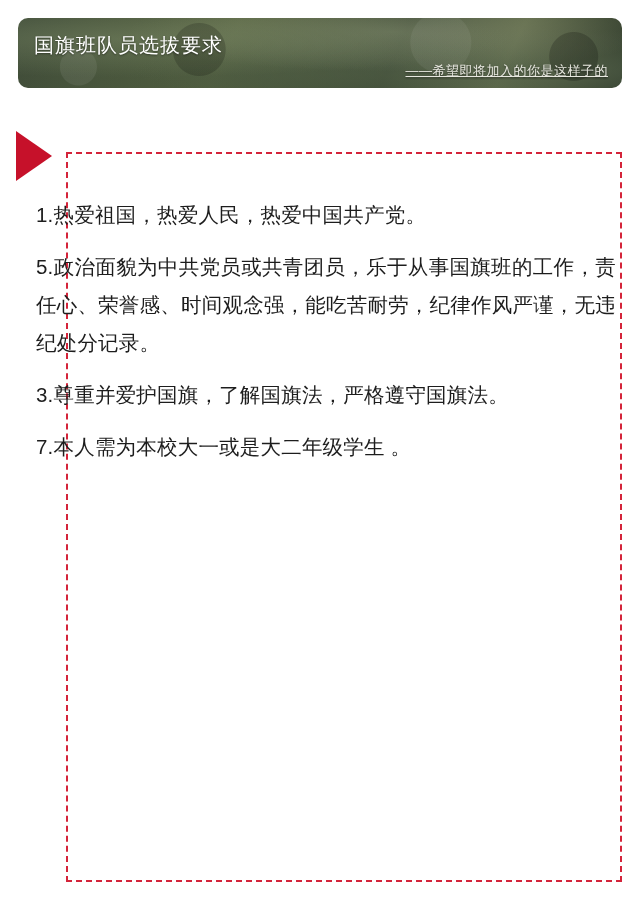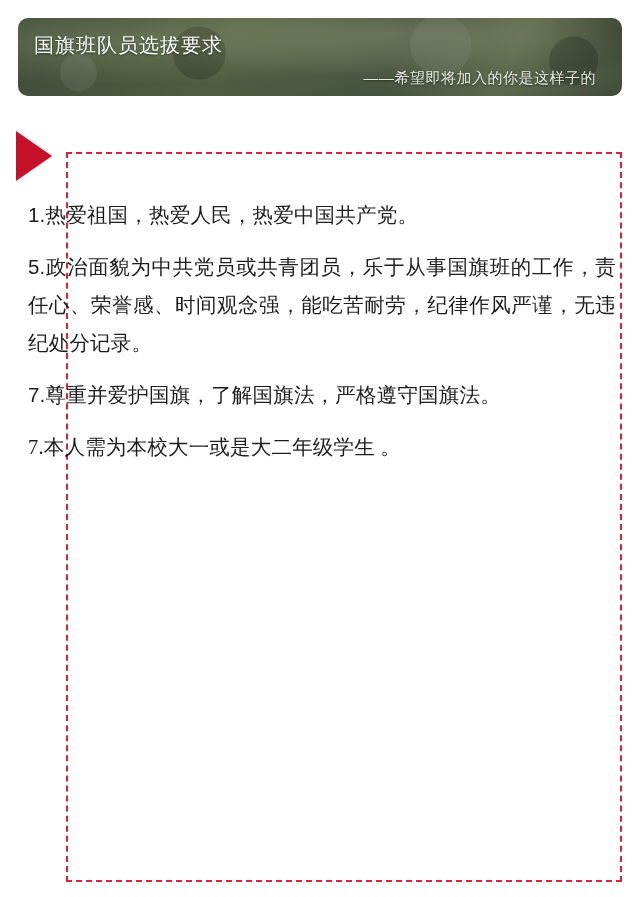--- a/index.html
+++ b/index.html
@@ -21,21 +21,21 @@
     background: #ffffff;
     box-sizing: border-box;
   }
 
   
   .banner {
     position: absolute;
     left: 18px;
     top: 18px;
     width: 604px;
-    height: 78px;
+    height: 70px;
     border-radius: 10px;
     background:
       radial-gradient(ellipse at 18% 30%, rgba(120,135,100,0.55) 0%, rgba(120,135,100,0) 55%),
       radial-gradient(ellipse at 62% 20%, rgba(150,160,130,0.45) 0%, rgba(150,160,130,0) 50%),
       radial-gradient(ellipse at 85% 75%, rgba(90,105,80,0.6) 0%, rgba(90,105,80,0) 55%),
       radial-gradient(ellipse at 40% 85%, rgba(70,85,62,0.6) 0%, rgba(70,85,62,0) 60%),
       linear-gradient(115deg, #3e4a38 0%, #55613f 35%, #3b4632 62%, #606a4a 80%, #2f3a2b 100%);
     overflow: hidden;
   }
   .banner::after {
@@ -54,27 +54,28 @@
     left: 16px;
     top: 14px;
     color: #ffffff;
     font-size: 20px;
     letter-spacing: 1px;
     text-shadow: 0 1px 2px rgba(0,0,0,0.45);
     z-index: 2;
   }
   .banner-sub {
     position: absolute;
-    right: 26px;
+    right: 14px;
     bottom: 8px;
     color: #e8e8e0;
-    font-size: 15px;
+    font-size: 13px;
     letter-spacing: 0.5px;
     text-shadow: 0 1px 2px rgba(0,0,0,0.5);
     z-index: 2;
+    text-decoration: underline;
   }
 
   
   .arrow {
     position: absolute;
     left: 16px;
     top: 131px;
     width: 0;
     height: 0;
     border-top: 25px solid transparent;
@@ -99,39 +100,39 @@
     left: 24px;
     top: 196px;
     width: 592px;
     box-sizing: border-box;
   }
   .para {
     color: #1d1d1d;
     font-size: 20.5px;
     line-height: 38px;
     letter-spacing: 0.2px;
-    margin: 0 0 14px 4px;
+    margin: 0 0 14px 12px;
     text-align: justify;
   }
-  .para:last-child { margin-bottom: 0; font-family: Liberation Serif, serif; }
+  .para:last-child { margin-bottom: 0; }
 </style>
 </head>
 <body>
 
 <div class="page">
 
   <div class="banner">
     <div class="banner-title">国旗班队员选拔要求</div>
     <div class="banner-sub">——希望即将加入的你是这样子的</div>
   </div>
 
   <div class="arrow"></div>
 
   <div class="dashed-box"></div>
 
   <div class="content">
     <p class="para">1.热爱祖国，热爱人民，热爱中国共产党。</p>
     <p class="para">5.政治面貌为中共党员或共青团员，乐于从事国旗班的工作，责任心、荣誉感、时间观念强，能吃苦耐劳，纪律作风严谨，无违纪处分记录。</p>
-    <p class="para">7.尊重并爱护国旗，了解国旗法，严格遵守国旗法。</p>
+    <p class="para">3.尊重并爱护国旗，了解国旗法，严格遵守国旗法。</p>
     <p class="para">7.本人需为本校大一或是大二年级学生 。</p>
   </div>
 
 </div>
 
 </body></html>

